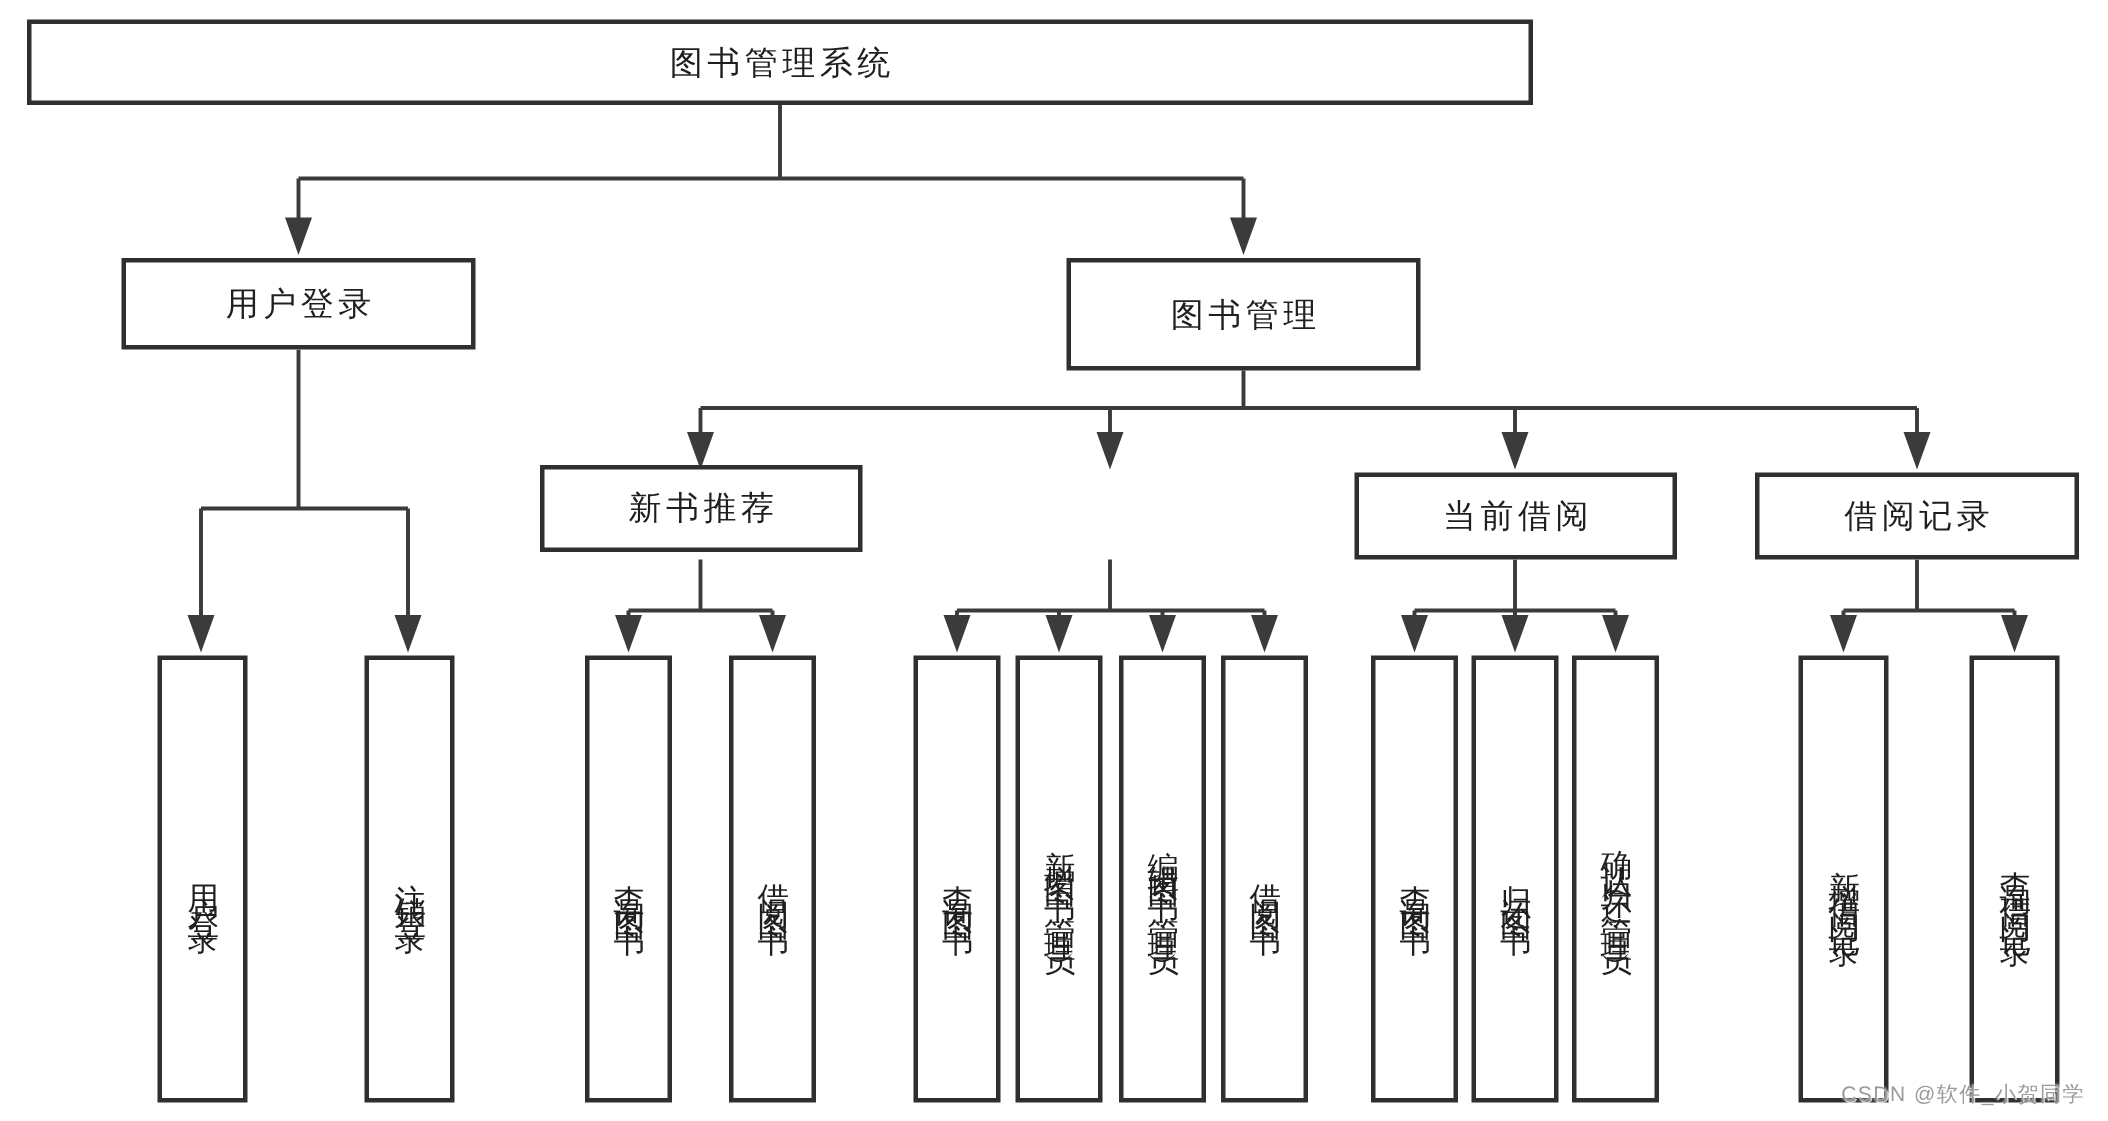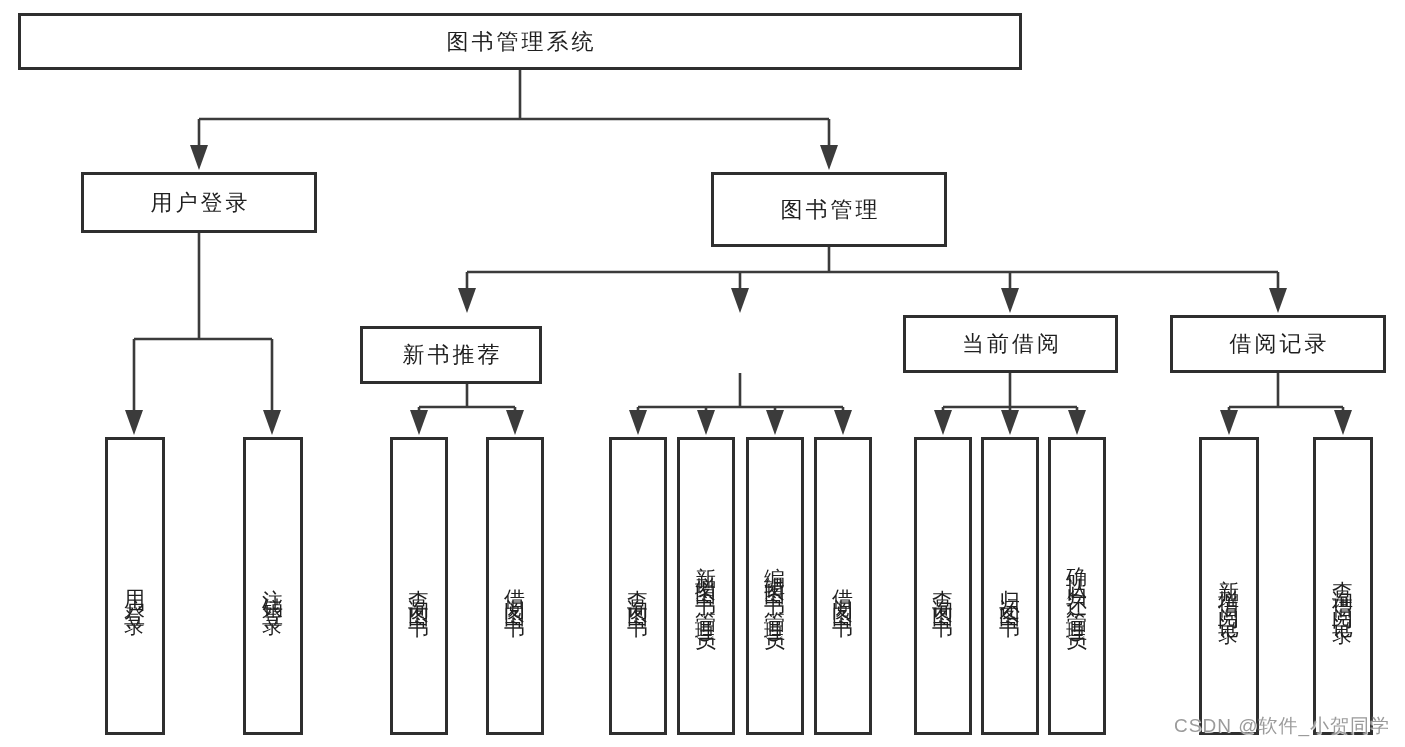--- a/index.html
+++ b/index.html
@@ -33,21 +33,21 @@
     text-orientation:mixed;
     font-size:21px;
     letter-spacing:9px;
     line-height:1;
     transform:translateY(4.5px); 
   }
   .watermark{
     position:absolute;
     right:15px;
     bottom:8px;
-    font-size:19px;
+    font-size:14px;
     letter-spacing:1px;
     color:#9b9b9b;
     text-shadow:0 0 2px #ffffff,1px 1px 0 rgba(255,255,255,.7);
     z-index:5;
     white-space:nowrap;
   }
 </style>
 </head>
 <body>
 
@@ -96,21 +96,21 @@
     <span class="hlabel">图书管理系统</span>
   </div>
 
   <div class="box" style="left:81px;top:172px;width:236px;height:61px">
     <span class="hlabel">用户登录</span>
   </div>
   <div class="box" style="left:711px;top:172px;width:236px;height:75px">
     <span class="hlabel">图书管理</span>
   </div>
 
-  <div class="box" style="left:360px;top:326px;width:182px;height:58px">
+  <div class="box" style="left:360px;top:310px;width:215px;height:58px">
     <span class="hlabel">新书推荐</span>
   </div>
   <div class="box" style="left:1170px;top:315px;width:216px;height:58px">
     <span class="hlabel">借阅记录</span>
   </div>
   <div class="box" style="left:903px;top:315px;width:215px;height:58px">
     <span class="hlabel">当前借阅</span>
   </div>
 
   <div class="box" style="left:105px;top:437px;width:60px;height:298px">

